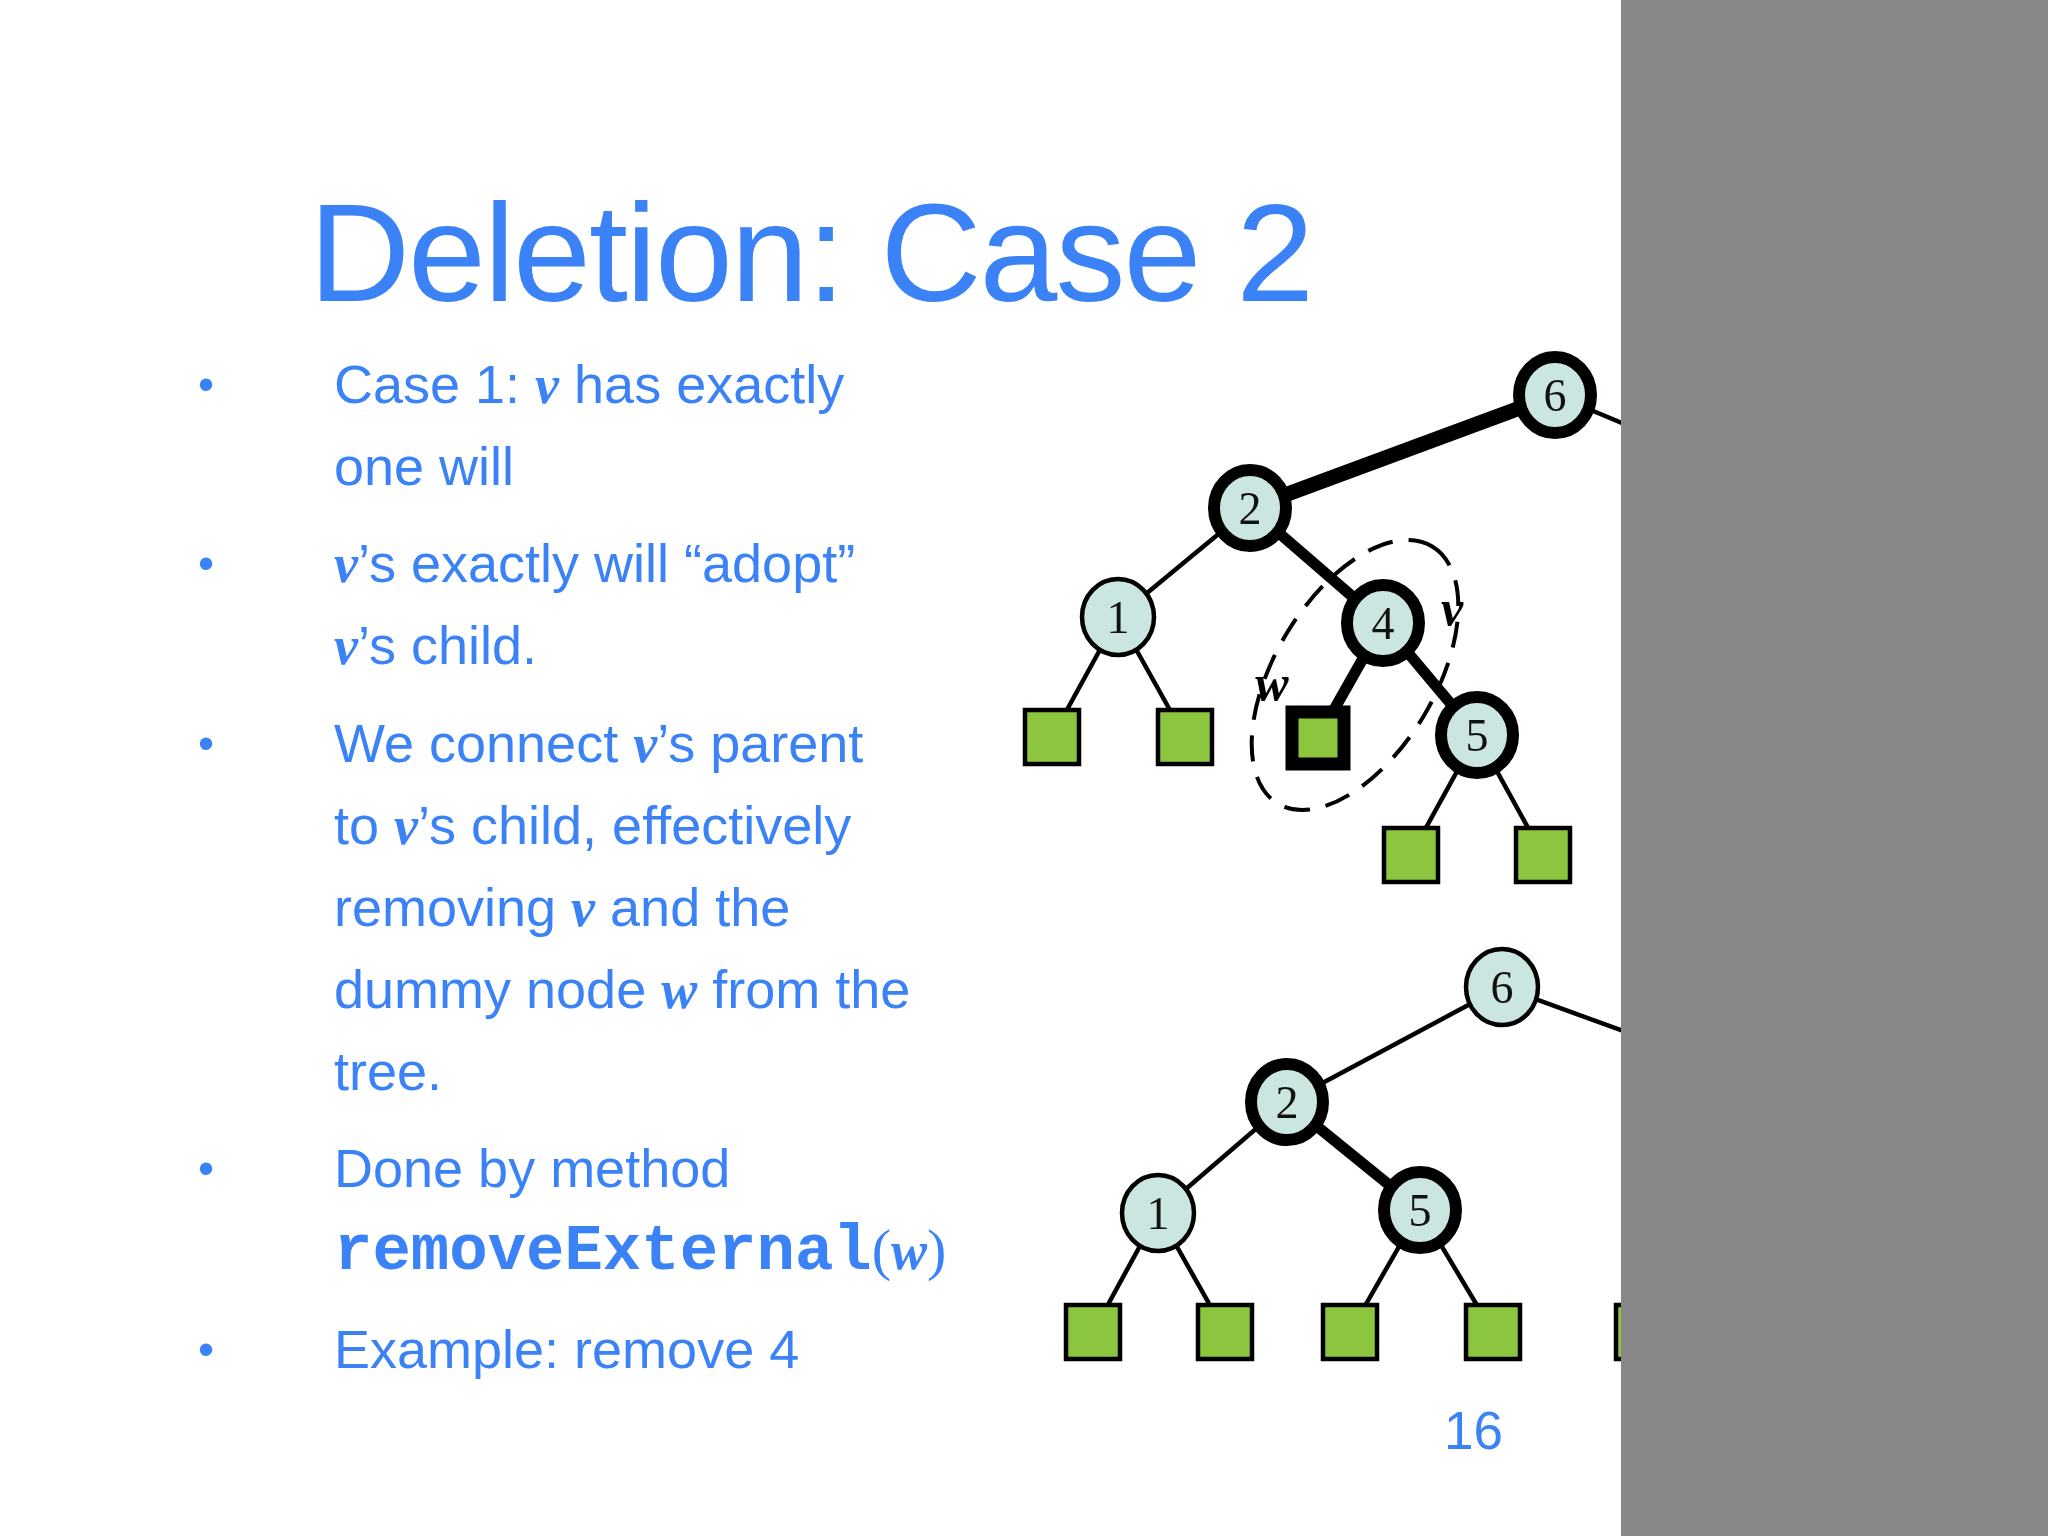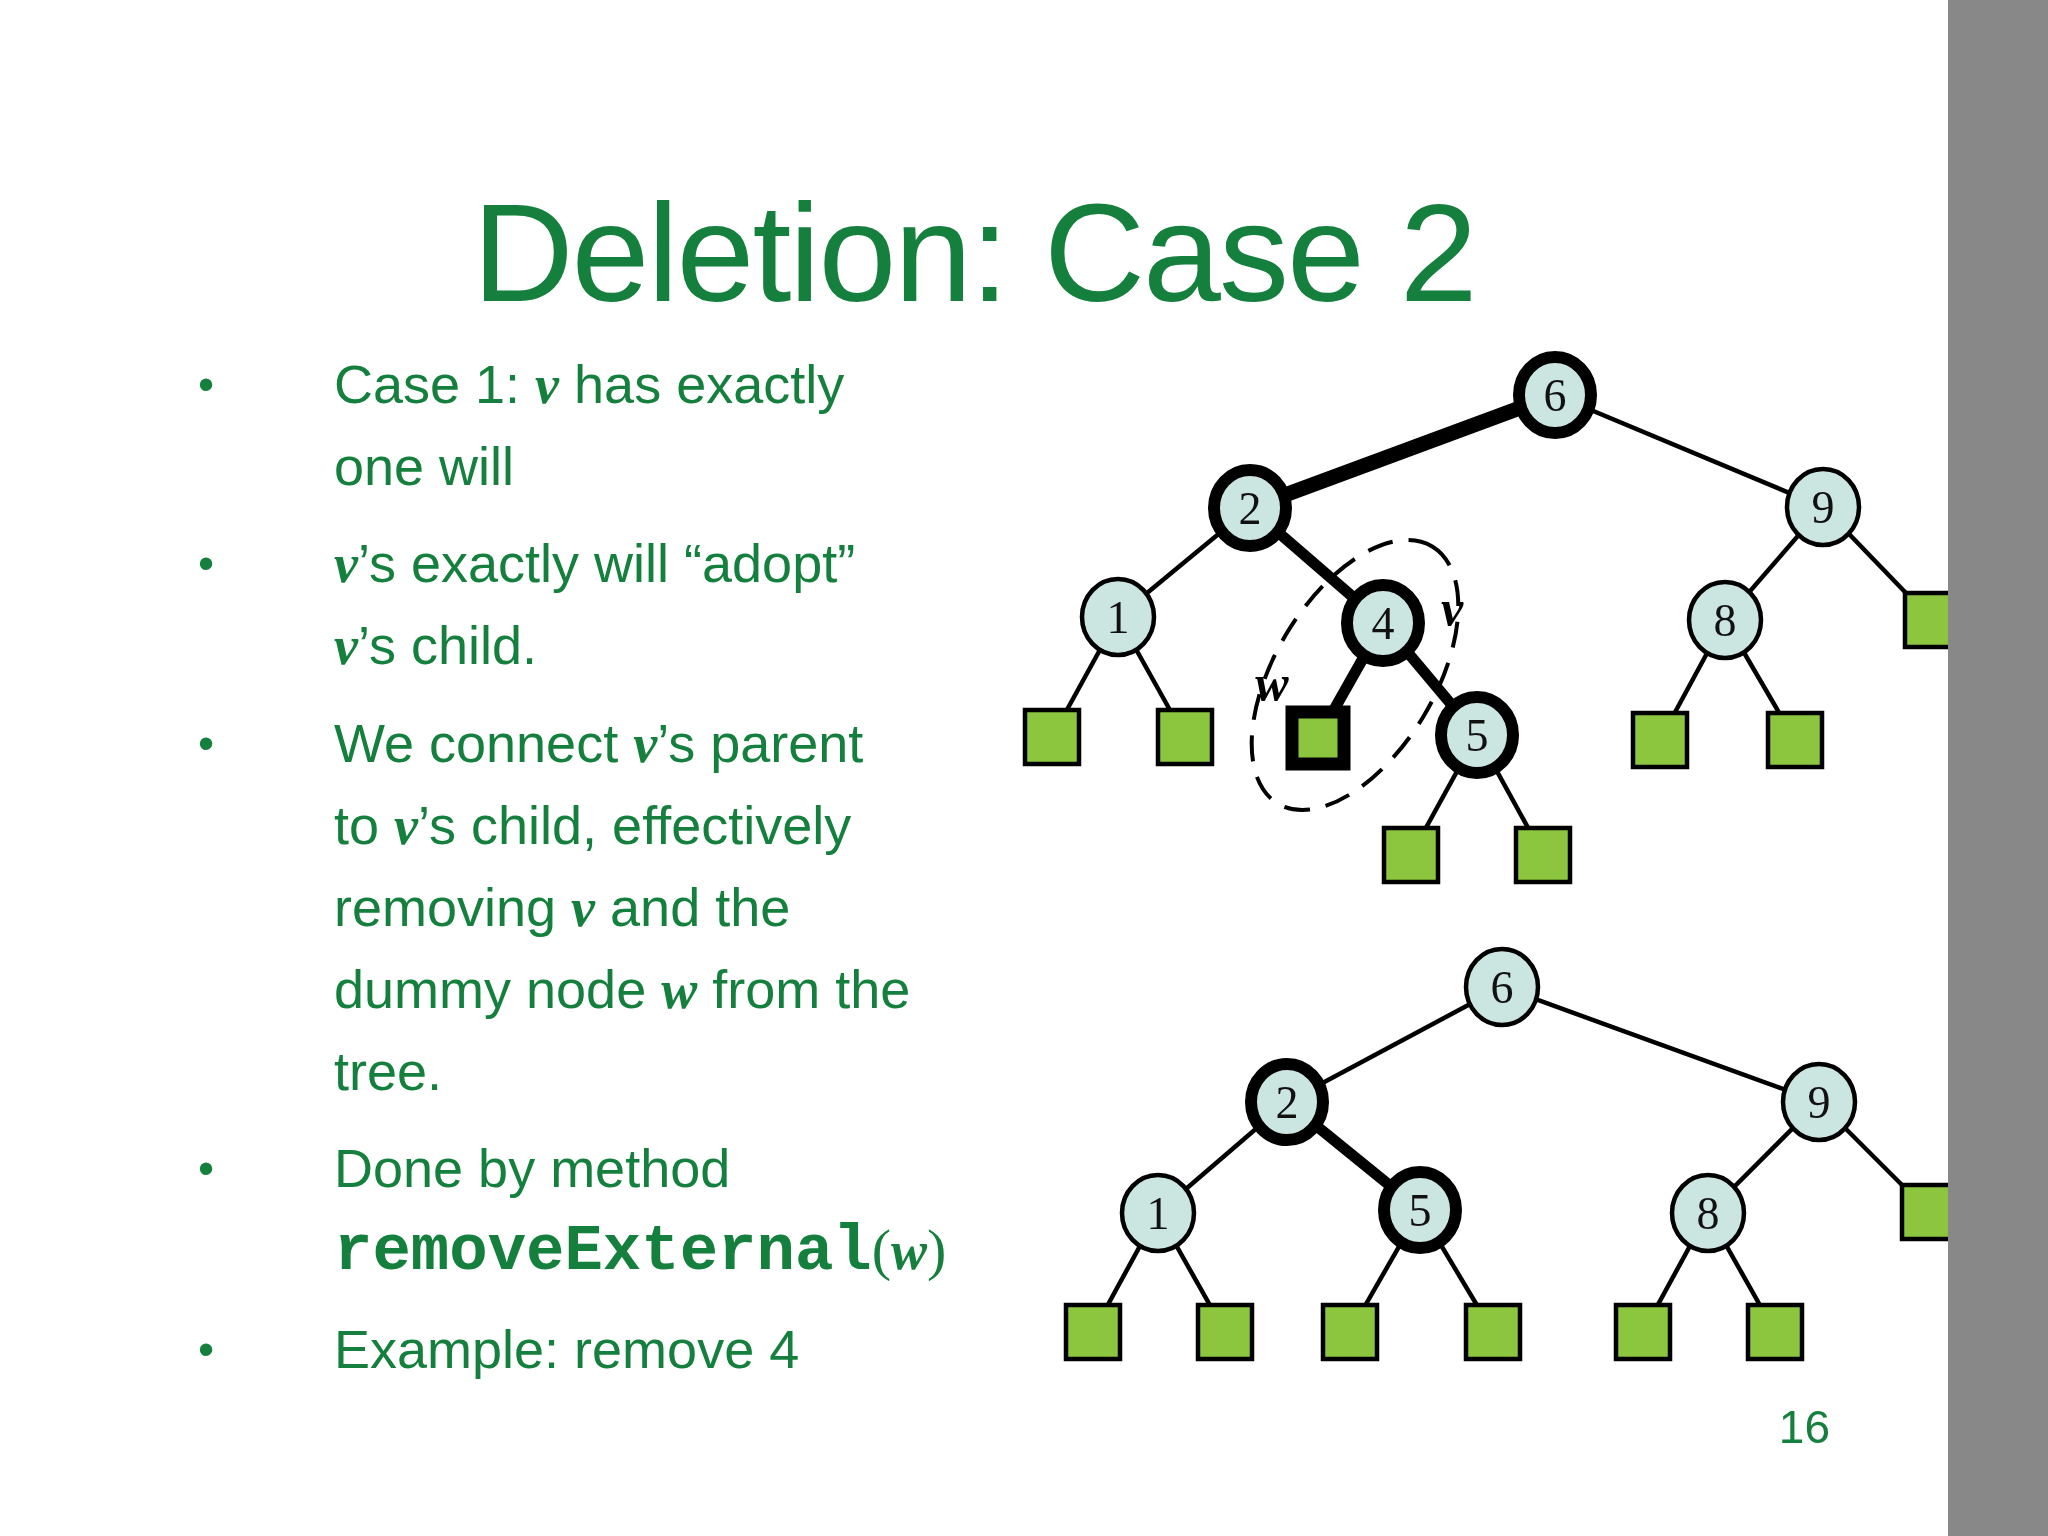--- a/index.html
+++ b/index.html
@@ -1,22 +1,22 @@
 <!DOCTYPE html>
 <html><head>
 <meta charset="utf-8">
 <style>
   html,body{margin:0;padding:0;background:#888;}
   .slide{
     position:relative;
-    width:1948px;height:1536px;
+    width:1621px;height:1536px;
     background:#ffffff;
     overflow:hidden;
     font-family:"Liberation Sans", sans-serif;
-    color:#15803d;
+    color:#3b82f6;
   }
   .slide-title{
     position:absolute;
     left:0; right:0; top:78px;
     text-align:center;
     font-size:140px;
     font-weight:400;
     letter-spacing:-2px;
     font-family:"Liberation Sans", sans-serif;
   }
@@ -58,21 +58,21 @@
   .math-label{
     font-family:"Liberation Serif", serif;
     font-style:italic;
     font-weight:bold;
     font-size:50px;
     fill:#000;
   }
   .page-number{
     position:absolute;
     right:118px; top:1400px;
-    font-size:46px;
+    font-size:53px;
     font-family:"Liberation Sans", sans-serif;
   }
 </style>
 </head>
 <body>
 
 <div class="slide">
   <h1 class="slide-title">Deletion: Case 2</h1>
 
   <ul class="bullets">

